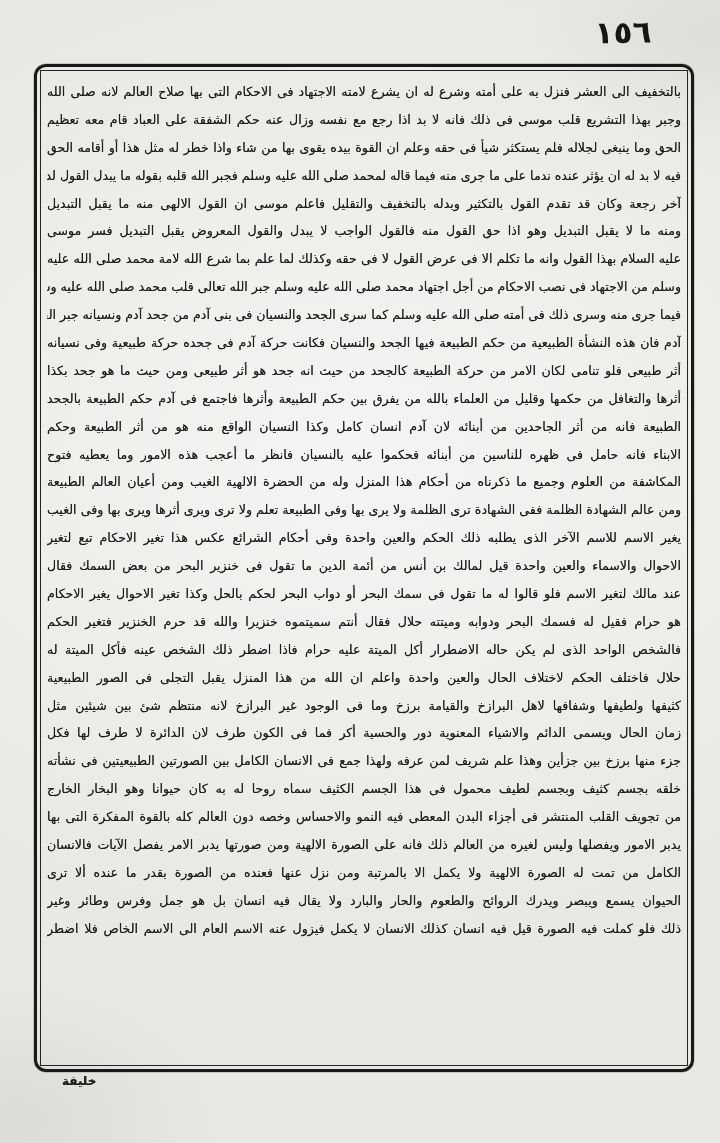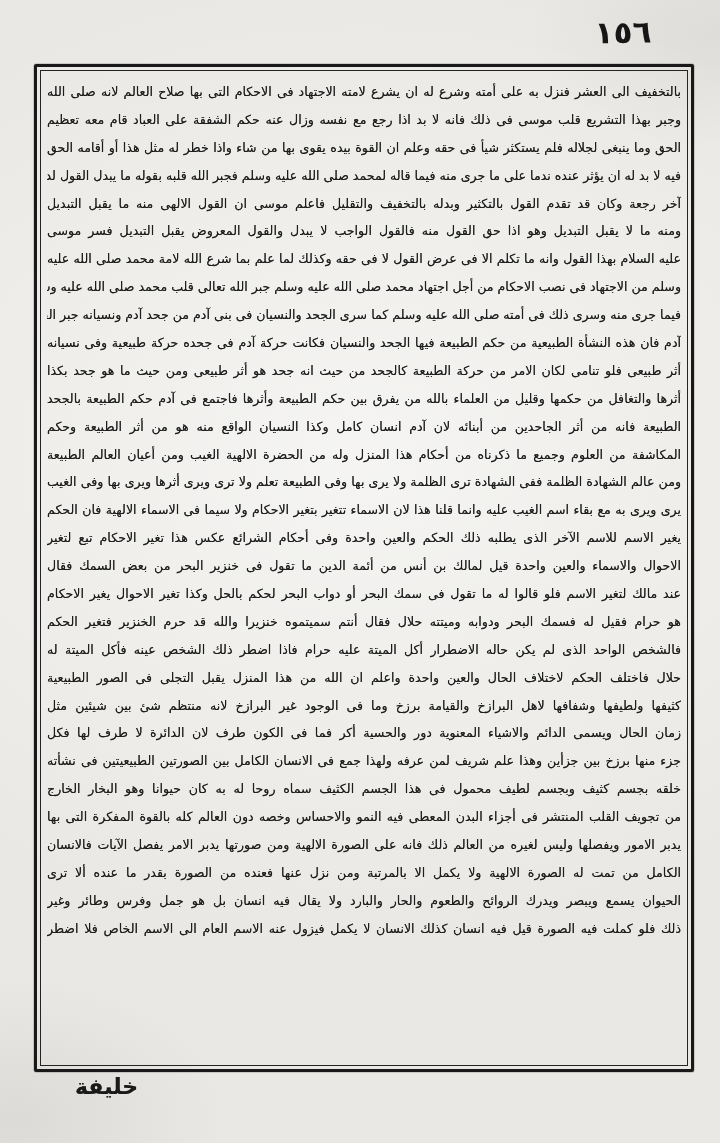--- a/index.html
+++ b/index.html
@@ -37,21 +37,21 @@
     transform: rotate(-1.2deg);
   }
   .frame-outer {
     position: absolute;
     left: 34px;
     top: 64px;
     width: 660px;
     height: 1008px;
     border: 3px solid #191919;
     box-sizing: border-box;
-    border-radius: 2px;
+    border-radius: 12px;
     box-shadow: 0 0 0 0.5px rgba(40,40,40,0.35);
   }
   .frame-inner {
     position: absolute;
     inset: 3px;
     border: 1.5px solid #242424;
     box-sizing: border-box;
   }
   .text-block {
     position: absolute;
@@ -66,23 +66,23 @@
     white-space: nowrap;
     overflow: hidden;
     text-align: justify;
     text-align-last: justify;
     font-size: 12.6px;
     color: #1d1d1d;
     text-shadow: 0 0 0.45px rgba(10,10,10,0.65);
   }
   .catchword {
     position: absolute;
-    left: 75px;
+    left: 62px;
     top: 1074px;
-    font-size: 22px;
+    font-size: 12px;
     font-weight: bold;
     color: #1a1a1a;
     direction: rtl;
     text-shadow: 0 0 0.4px rgba(10,10,10,0.6);
   }
 </style>
 </head>
 <body>
 
 <div class="scan-page">
@@ -98,23 +98,23 @@
           <div class="text-line">فيه لا بد له ان يؤثر عنده ندما على ما جرى منه فيما قاله لمحمد صلى الله عليه وسلم فجبر الله قلبه بقوله ما يبدل القول لدى فى</div>
           <div class="text-line">آخر رجعة وكان قد تقدم القول بالتكثير وبدله بالتخفيف والتقليل فاعلم موسى ان القول الالهى منه ما يقبل التبديل</div>
           <div class="text-line">ومنه ما لا يقبل التبديل وهو اذا حق القول منه فالقول الواجب لا يبدل والقول المعروض يقبل التبديل فسر موسى</div>
           <div class="text-line">عليه السلام بهذا القول وانه ما تكلم الا فى عرض القول لا فى حقه وكذلك لما علم بما شرع الله لامة محمد صلى الله عليه</div>
           <div class="text-line">وسلم من الاجتهاد فى نصب الاحكام من أجل اجتهاد محمد صلى الله عليه وسلم جبر الله تعالى قلب محمد صلى الله عليه وسلم</div>
           <div class="text-line">فيما جرى منه وسرى ذلك فى أمته صلى الله عليه وسلم كما سرى الجحد والنسيان فى بنى آدم من جحد آدم ونسيانه جبر القلب</div>
           <div class="text-line">آدم فان هذه النشأة الطبيعية من حكم الطبيعة فيها الجحد والنسيان فكانت حركة آدم فى جحده حركة طبيعية وفى نسيانه</div>
           <div class="text-line">أثر طبيعى فلو تنامى لكان الامر من حركة الطبيعة كالجحد من حيث انه جحد هو أثر طبيعى ومن حيث ما هو جحد بكذا</div>
           <div class="text-line">أثرها والتغافل من حكمها وقليل من العلماء بالله من يفرق بين حكم الطبيعة وأثرها فاجتمع فى آدم حكم الطبيعة بالجحد</div>
           <div class="text-line">الطبيعة فانه من أثر الجاحدين من أبنائه لان آدم انسان كامل وكذا النسيان الواقع منه هو من أثر الطبيعة وحكم</div>
+          <div class="text-line">الابناء فانه حامل فى ظهره للناسين من أبنائه فحكموا عليه بالنسيان فانظر ما أعجب هذه الامور وما يعطيه فتوح</div>
           <div class="text-line">المكاشفة من العلوم وجميع ما ذكرناه من أحكام هذا المنزل وله من الحضرة الالهية الغيب ومن أعيان العالم الطبيعة</div>
           <div class="text-line">ومن عالم الشهادة الظلمة ففى الشهادة ترى الظلمة ولا يرى بها وفى الطبيعة تعلم ولا ترى ويرى أثرها ويرى بها وفى الغيب</div>
-          <div class="text-line">يرى ويرى به مع بقاء اسم الغيب عليه وانما قلنا هذا لان الاسماء تتغير بتغير الاحكام ولا سيما فى الاسماء الالهية فان الحكم</div>
           <div class="text-line">يغير الاسم للاسم الآخر الذى يطلبه ذلك الحكم والعين واحدة وفى أحكام الشرائع عكس هذا تغير الاحكام تبع لتغير</div>
           <div class="text-line">الاحوال والاسماء والعين واحدة قيل لمالك بن أنس من أئمة الدين ما تقول فى خنزير البحر من بعض السمك فقال</div>
           <div class="text-line">عند مالك لتغير الاسم فلو قالوا له ما تقول فى سمك البحر أو دواب البحر لحكم بالحل وكذا تغير الاحوال يغير الاحكام</div>
           <div class="text-line">هو حرام فقيل له فسمك البحر ودوابه وميتته حلال فقال أنتم سميتموه خنزيرا والله قد حرم الخنزير فتغير الحكم</div>
           <div class="text-line">فالشخص الواحد الذى لم يكن حاله الاضطرار أكل الميتة عليه حرام فاذا اضطر ذلك الشخص عينه فأكل الميتة له</div>
           <div class="text-line">حلال فاختلف الحكم لاختلاف الحال والعين واحدة واعلم ان الله من هذا المنزل يقبل التجلى فى الصور الطبيعية</div>
           <div class="text-line">كثيفها ولطيفها وشفافها لاهل البرازخ والقيامة برزخ وما فى الوجود غير البرازخ لانه منتظم شئ بين شيئين مثل</div>
           <div class="text-line">زمان الحال ويسمى الدائم والاشياء المعنوية دور والحسية أكر فما فى الكون طرف لان الدائرة لا طرف لها فكل</div>
           <div class="text-line">جزء منها برزخ بين جزأين وهذا علم شريف لمن عرفه ولهذا جمع فى الانسان الكامل بين الصورتين الطبيعيتين فى نشأته</div>
           <div class="text-line">خلقه بجسم كثيف وبجسم لطيف محمول فى هذا الجسم الكثيف سماه روحا له به كان حيوانا وهو البخار الخارج</div>

